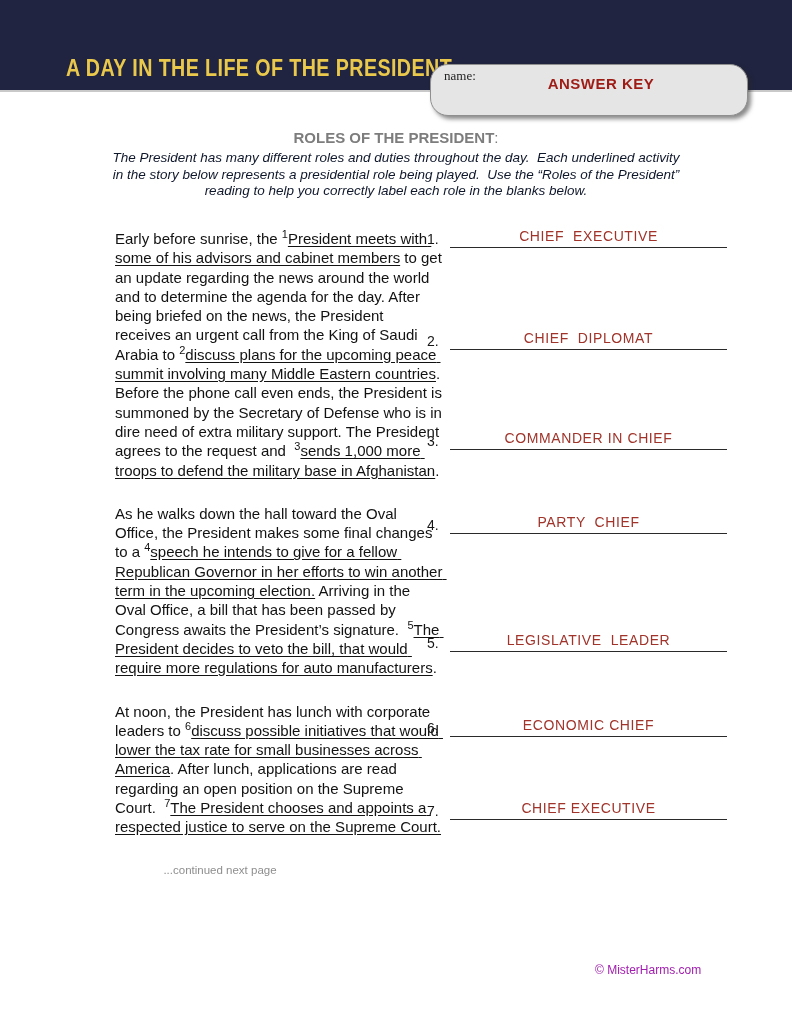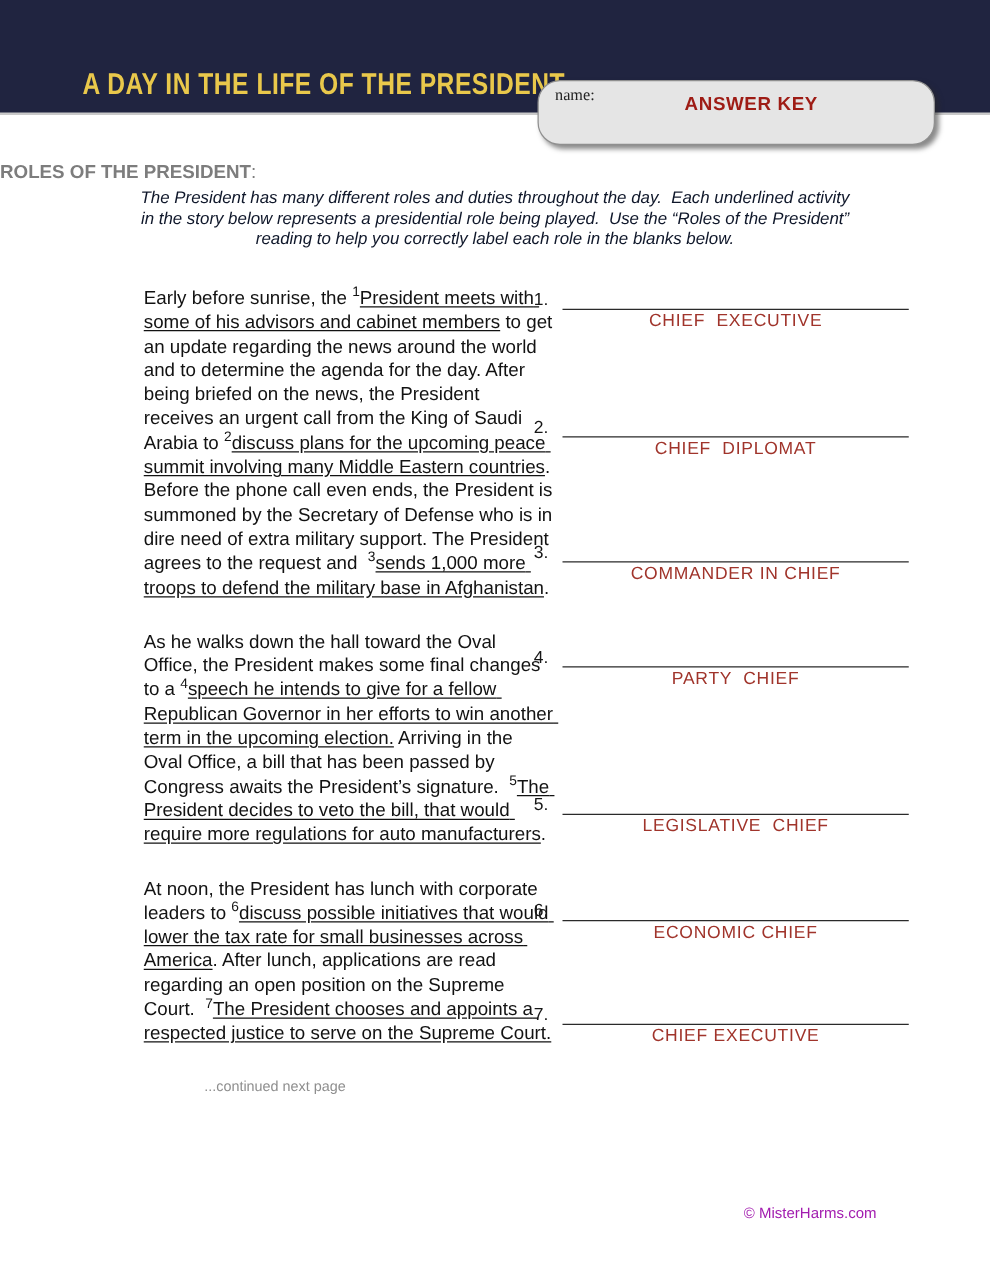--- a/index.html
+++ b/index.html
@@ -25,21 +25,21 @@
   .name-label {
     position:absolute; left:13px; top:3px; font-family:"Liberation Serif", serif;
     font-size:13px; color:#222222;
   }
   .name-value {
     position:absolute; left:0; right:0; top:10px; text-align:center;
     color:var(--key_red,#9e1c15); font-size:15px; font-weight:bold; letter-spacing:0.5px;padding-left:24px;
   }
   
   .heading {
-    position:absolute; top:129px; left:0; width:792px; 
+    position:absolute; top:129px; left:0; width:792px; text-align:center;
     color:#7d7d7d; font-size:15px; font-weight:bold;
   }
   .heading .colon { font-weight:normal; }
   .instructions {
     position:absolute; top:150px; left:0; width:792px; text-align:center;
     color:#0f172a; font-style:italic; font-size:13.5px; line-height:16.5px;
     white-space:pre;
   }
   
   .story {
@@ -54,21 +54,21 @@
     color:#8e8e8e; font-size:11.5px;
   }
   
   .answers { position:absolute; left:427px; top:0; width:300px; height:1024px; }
   .answer-row { position:absolute; left:0; width:300px; height:22px; display:flex; }
   .answer-number {
     width:23px; font-size:14px; color:#161616; align-self:flex-end;
     padding-bottom:1px; flex:none;
   }
   .answer-blank {
-    flex:1; border-bottom:1.5px solid #2a2a2a; text-align:center;margin-top:20px;
+    flex:1; border-bottom:1.5px solid #2a2a2a; text-align:center;
   }
   .answer-label {
     color:var(--answer_red,#a0342b); font-size:14px; letter-spacing:0.6px;
     white-space:pre; line-height:21px; display:inline-block;
   }
   
   .footer {
     position:absolute; left:595px; top:963px; font-size:12px; color:#a21caf;
   }
 </style>
@@ -106,21 +106,21 @@
       <div class="answer-row" style="top: 428px;">
         <span class="answer-number">3.</span>
         <div class="answer-blank"><span class="answer-label">COMMANDER IN CHIEF</span></div>
       </div>
       <div class="answer-row" style="top: 512px;">
         <span class="answer-number">4.</span>
         <div class="answer-blank"><span class="answer-label">PARTY  CHIEF</span></div>
       </div>
       <div class="answer-row" style="top: 630px;">
         <span class="answer-number">5.</span>
-        <div class="answer-blank"><span class="answer-label">LEGISLATIVE  CHIEF</span></div>
+        <div class="answer-blank"><span class="answer-label">LEGISLATIVE  LEADER</span></div>
       </div>
       <div class="answer-row" style="top: 715px;">
         <span class="answer-number">6.</span>
         <div class="answer-blank"><span class="answer-label">ECONOMIC CHIEF</span></div>
       </div>
       <div class="answer-row" style="top: 798px;">
         <span class="answer-number">7.</span>
         <div class="answer-blank"><span class="answer-label">CHIEF EXECUTIVE</span></div>
       </div>
     </div>

